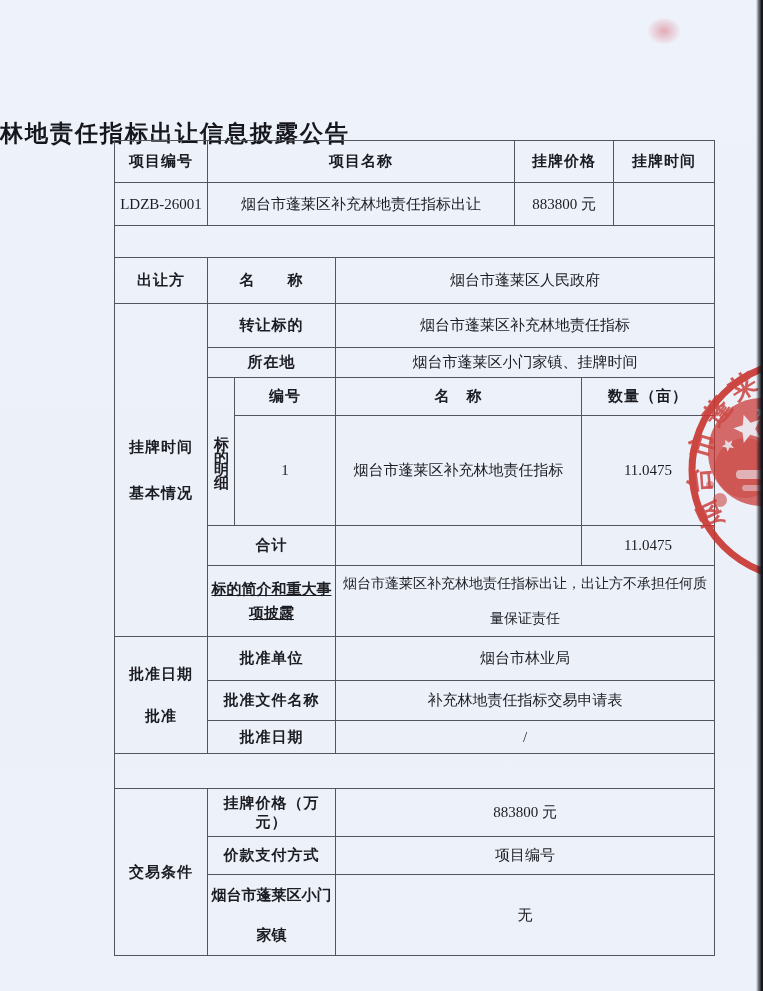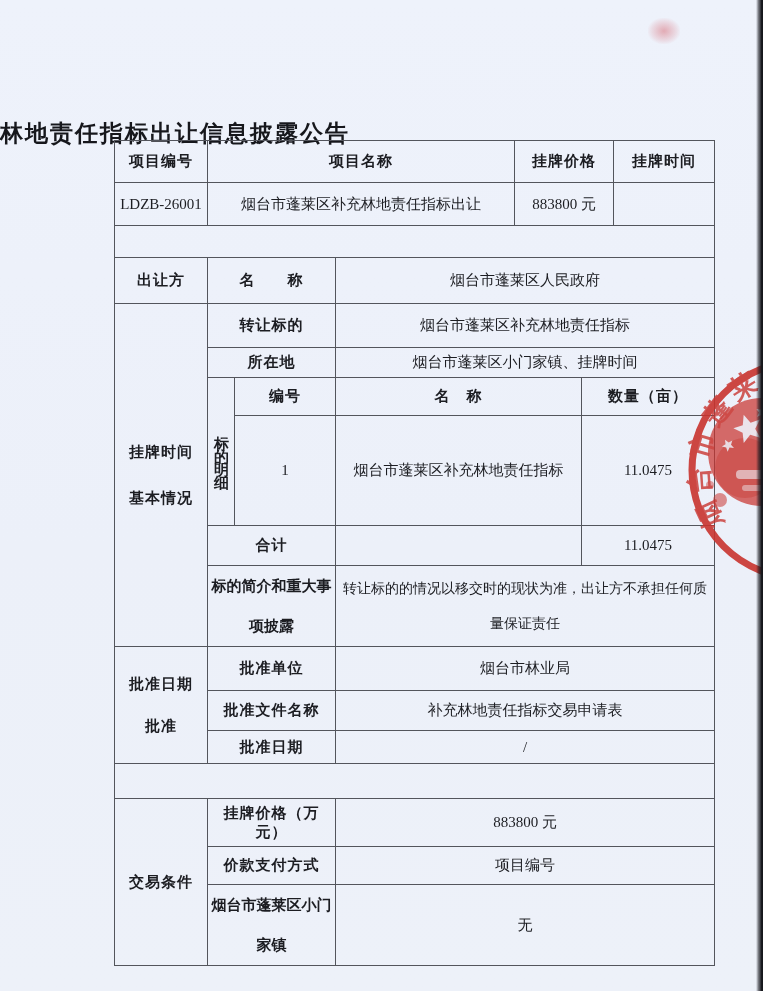--- a/index.html
+++ b/index.html
@@ -38,21 +38,21 @@
     vertical-align:middle;
     padding:0 2px;
     overflow:hidden;
   }
   td.lbl{font-weight:bold;letter-spacing:1px;}
   td.val{font-weight:normal;}
   td.blank-row{border-left:1px solid #53555c;border-right:1px solid #53555c;}
   td.section{font-weight:bold;letter-spacing:1px;}
   .two-line span{display:block;line-height:46px;}
   .two-line-tight span{display:block;line-height:42px;}
-  .wrap-lbl{line-height:40px;font-weight:bold;padding:0 6px;}
+  .wrap-lbl{line-height:24px;font-weight:bold;padding:0 6px;text-decoration:underline;}
   .wrap-lbl-tall{line-height:40px;font-weight:bold;padding:0 10px;}
   td.free-text{
     text-align:left;
     font-size:14px;
     line-height:35px;
     padding:0 6px 0 8px;
   }
   .vertical-label{
     display:inline-block;
     writing-mode:vertical-lr;
@@ -152,21 +152,21 @@
     </tr>
 
     <tr style="height:40px">
       <td class="lbl" colspan="2">合计</td>
       <td class="val" colspan="2"></td>
       <td class="val" colspan="2">11.0475</td>
     </tr>
 
     <tr style="height:68px">
       <td class="wrap-lbl" colspan="2">标的简介和重大事项披露</td>
-      <td class="free-text" colspan="4">转让标的的情况以移交时的现状为准，出让方不承担任何质量保证责任</td>
+      <td class="free-text" colspan="4">烟台市蓬莱区补充林地责任指标出让，出让方不承担任何质量保证责任</td>
     </tr>
 
     <tr style="height:44px">
       <td class="section two-line-tight" rowspan="3">
         <span>批准日期</span>
         <span>批准</span>
       </td>
       <td class="lbl" colspan="2">批准单位</td>
       <td class="val" colspan="4">烟台市林业局</td>
     </tr>

